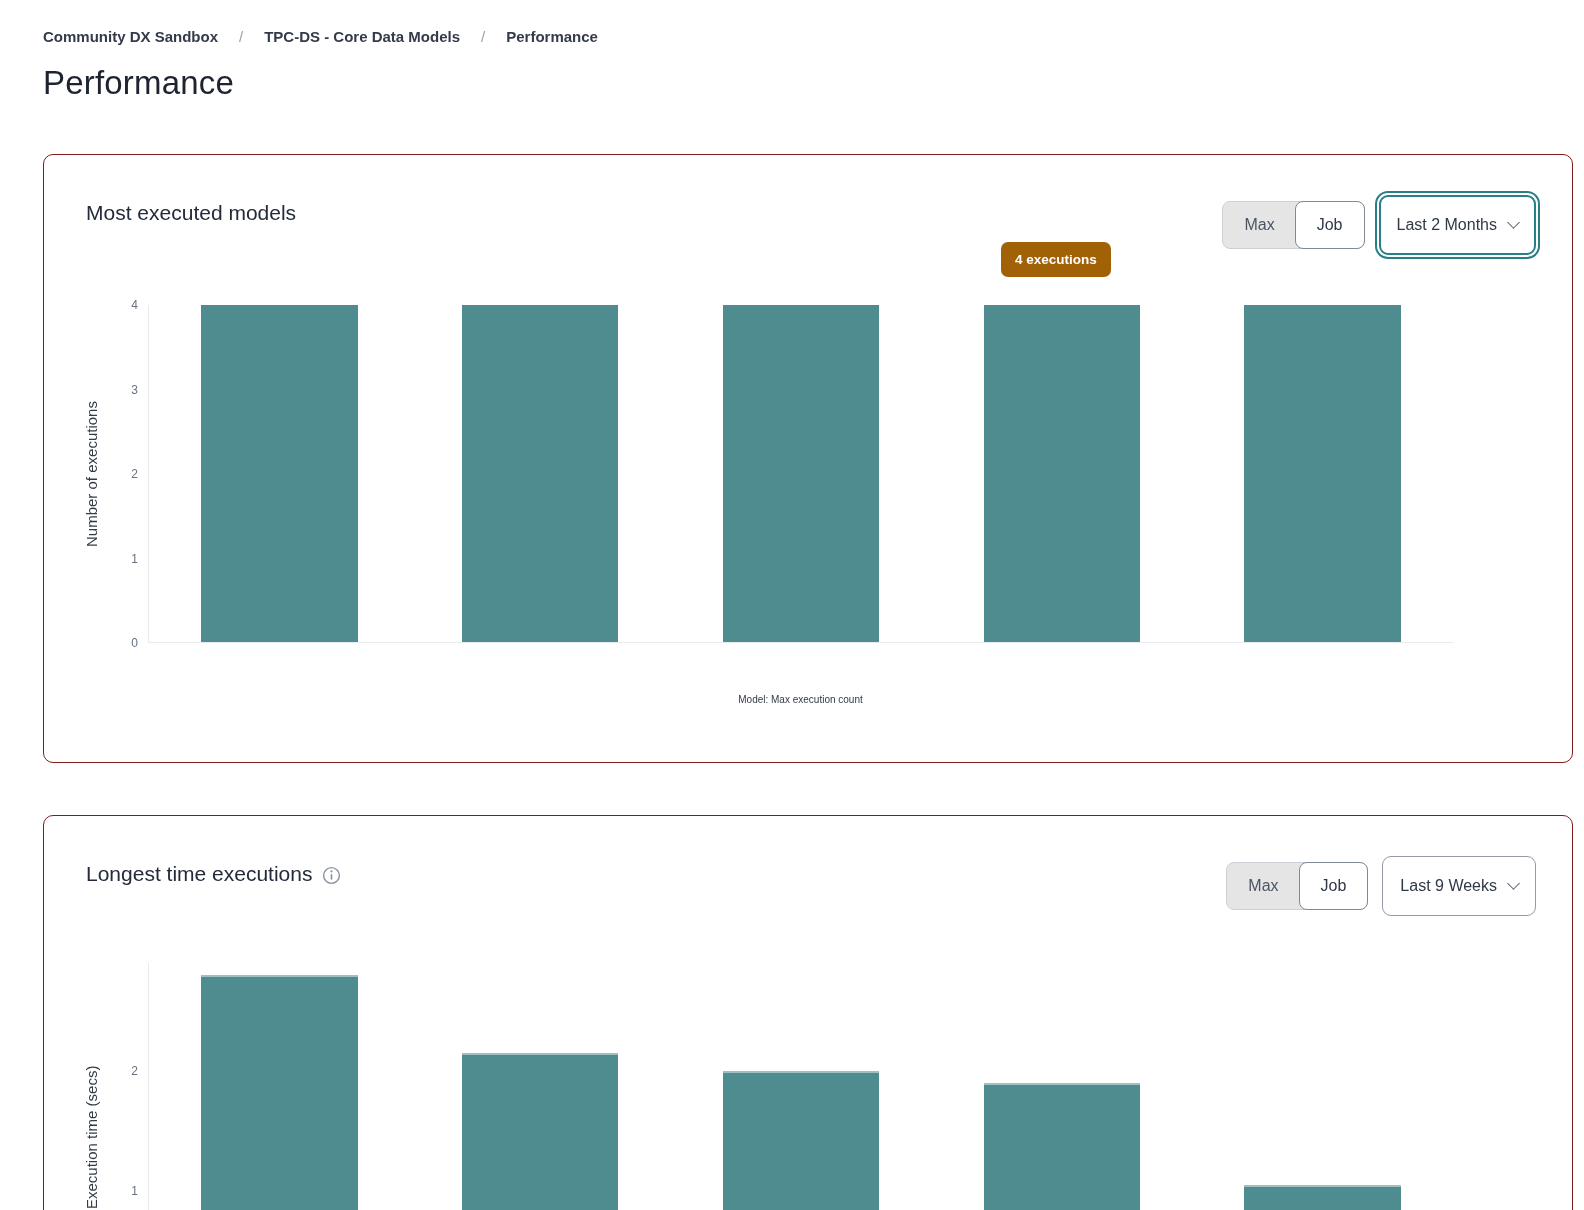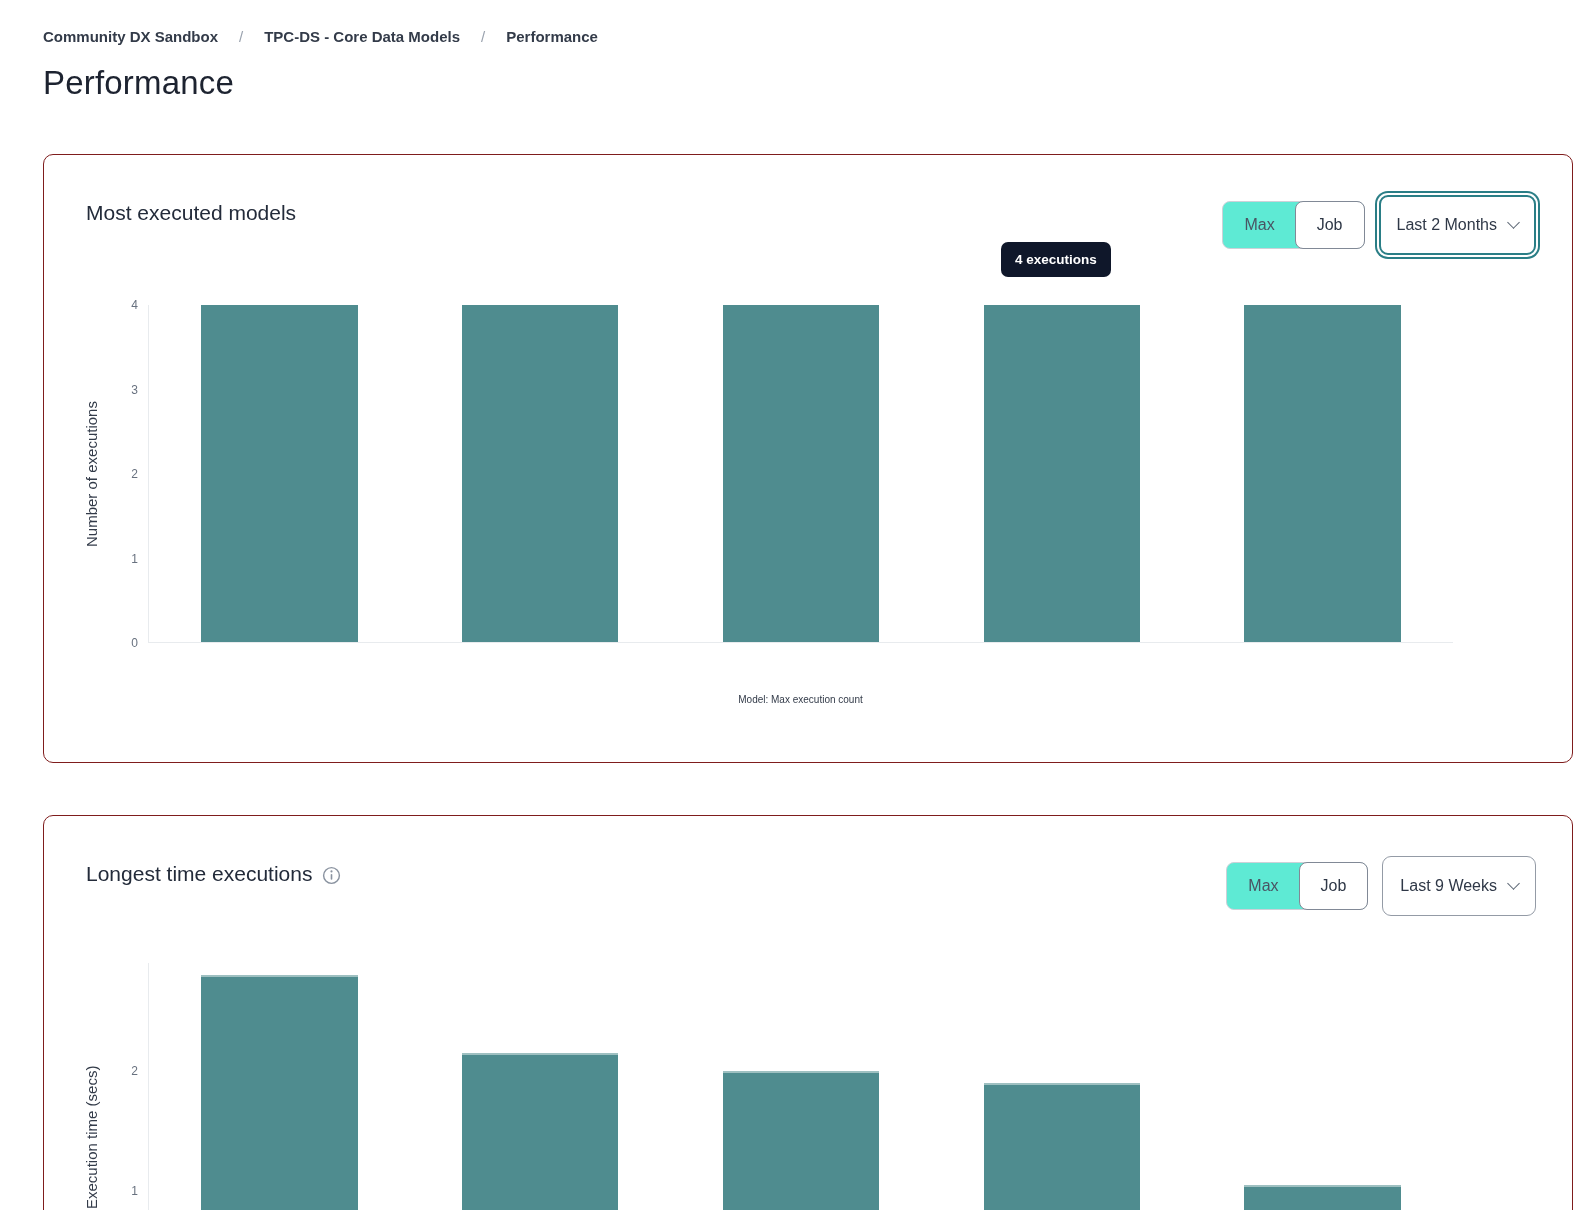--- a/index.html
+++ b/index.html
@@ -20,30 +20,30 @@
   
   .card { position:relative; width:1530px; background:#fff; border:1px solid #7f1d1d; border-radius:10px; }
   .card1 { margin-top:52px; height:609px; }
   .card2 { margin-top:52px; height:600px; }
 
   .card-header { position:absolute; top:40px; left:42px; right:36px; display:flex; justify-content:space-between; align-items:flex-start; }
   .card-title { font-size:21px; font-weight:500; color:#232b3a; display:flex; align-items:center; gap:10px; margin-top:6px; }
   .info-icon { display:inline-flex; margin-top:2px; cursor:pointer; }
 
   .controls { display:flex; gap:14px; align-items:center; }
-  .toggle-group { display:inline-flex; height:48px; border:1px solid #ccd1d8; border-radius:8px; background:#5eead4; }
+  .toggle-group { display:inline-flex; height:48px; border:1px solid #ccd1d8; border-radius:8px; background:#e5e5e5; }
   .toggle-btn { padding:0 21px; font-size:16px; color:#4a5463; background:transparent; border:none; display:flex; align-items:center; cursor:pointer; font-family:inherit; border-radius:8px; }
   .toggle-btn.active { background:#fff; border:1px solid #818996; margin:-1px; color:#2f3847; font-weight:400; }
 
   .select { display:inline-flex; align-items:center; gap:12px; height:60px; padding:0 17px; border:1px solid #949ba6; border-radius:9px; background:#fff; font-size:16px; color:#2f3847; cursor:pointer; }
   .select.focused { border:2px solid #2a7e86; box-shadow:0 0 0 2px #ffffff, 0 0 0 4px #2a7e86; padding:0 16px; }
   .chevron { width:9px; height:9px; border-right:1.8px solid #5a6472; border-bottom:1.8px solid #5a6472; transform:rotate(45deg); margin-top:-5px; }
 
   
-  .tooltip { position:absolute; top:87px; left:957px; background:#0f172a; color:#fff; font-size:13.5px; font-weight:700; padding:10px 14px; border-radius:7px; white-space:nowrap; }
+  .tooltip { position:absolute; top:87px; left:957px; background:#a16207; color:#fff; font-size:13.5px; font-weight:700; padding:10px 14px; border-radius:7px; white-space:nowrap; }
 
   
   .plot { position:absolute; display:flex; align-items:flex-end; }
   .card1 .plot { left:104px; top:150px; width:1305px; height:338px; border-left:1px solid #e8ebee; border-bottom:1px solid #e8ebee; }
   .card2 .plot { left:104px; top:147px; width:1305px; height:348px; border-left:1px solid #e8ebee; }
   .slot { flex:1; height:100%; display:flex; justify-content:center; align-items:flex-end; }
   .bar { width:60%; }
   .card2 .bar { box-shadow:inset 0 2px 0 rgba(255,255,255,.45); }
 
   .y-ticks { position:absolute; left:60px; width:36px; }

